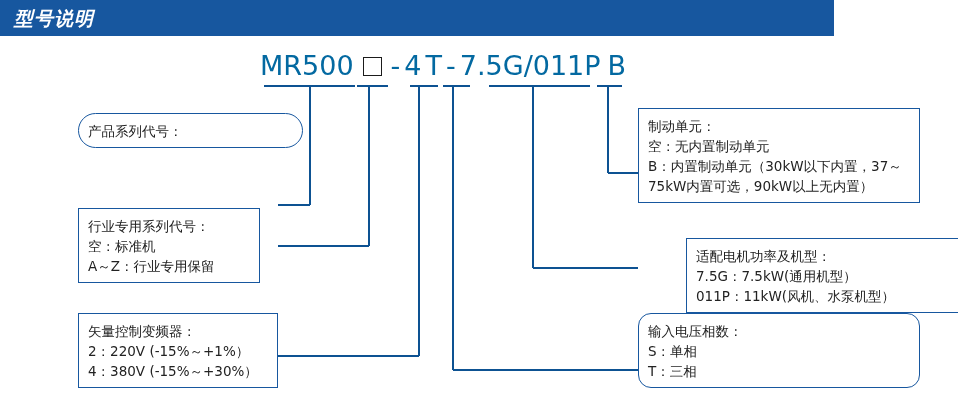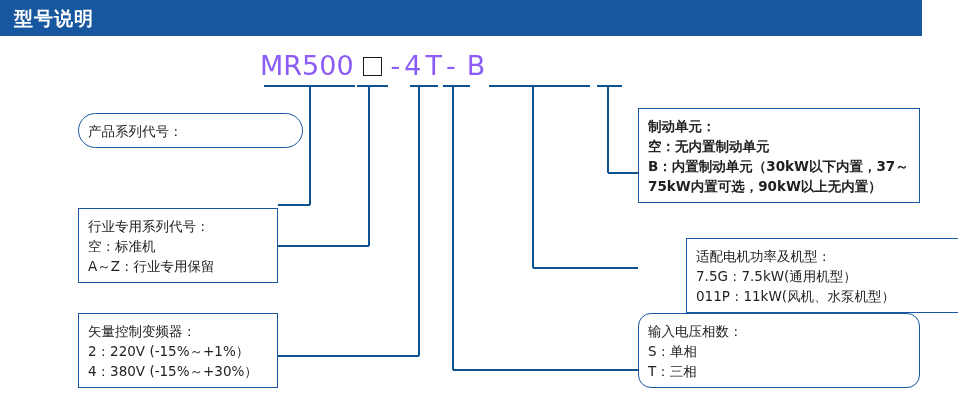--- a/index.html
+++ b/index.html
@@ -13,42 +13,43 @@
     width: 958px;
     height: 407px;
     background: #ffffff;
     overflow: hidden;
   }
 
   
   .banner {
     position: absolute;
     left: 0; top: 0;
-    width: 922px; height: 36px;
+    width: 834px; height: 36px;
     background: #17579f;
+    font-style: italic;
   }
   .banner-title {
     position: absolute;
     left: 14px; top: 7px;
     color: #ffffff;
     font-size: 19px;
     font-weight: bold;
     letter-spacing: 1px;
     line-height: 22px;
     white-space: nowrap;
   }
 
   
   .model-row {
     position: absolute;
     left: 260px; top: 50px;
     height: 32px;
     display: flex;
     align-items: center;
-    color: #8b5cf6;
+    color: #0369a1;
     font-size: 27px;
     line-height: 30px;
     white-space: nowrap;
   }
   .model-seg { display: inline-block; }
   .sp { display: inline-block; width: 7px; }
   .sp-sm { display: inline-block; width: 4px; }
   .empty-box {
     display: inline-block;
     width: 19px; height: 19px;
@@ -69,26 +70,26 @@
   .callout {
     position: absolute;
     border: 1.3px solid #17579f;
     background: #ffffff;
     color: #222222;
     font-size: 13.5px;
     line-height: 20px;
     padding: 7px 9px 6px 9px;
     white-space: nowrap;
   }
-  .callout.wrapbox { white-space: normal; font-weight: bold; }
+  .callout.wrapbox { white-space: normal; }
   .callout .ln { display: block; }
 
   
   #box-series   { left: 78px;  top: 113px; width: 225px; border-radius: 26px; }
-  #box-industry { left: 78px;  top: 208px; width: 200px; }
+  #box-industry { left: 78px;  top: 208px; width: 182px; }
   #box-voltage  { left: 78px;  top: 313px; width: 200px; }
 
   
   #box-brake    { left: 638px; top: 108px; width: 282px; }
   #box-power    { left: 638px; top: 238px; width: 282px; margin-left: 48px; }
   #box-phase    { left: 638px; top: 313px; width: 282px; border-radius: 13px; }
 </style>
 </head>
 <body>
 
@@ -104,20 +105,21 @@
     <span class="empty-box"></span>
     <span class="sp"></span>
     <span class="model-seg">-</span>
     <span class="sp-sm"></span>
     <span class="model-seg">4</span>
     <span class="sp-sm"></span>
     <span class="model-seg">T</span>
     <span class="sp-sm"></span>
     <span class="model-seg">-</span>
     <span class="sp-sm"></span>
+    <span class="model-seg">7.5G/011P</span>
     <span class="sp"></span>
     <span class="model-seg">B</span>
   </div>
 
   <svg class="wires" width="958" height="407" viewBox="0 0 958 407">
     <g stroke="#0d5292" stroke-width="1.6" fill="none" shape-rendering="crispEdges">
 
       <line x1="264" y1="86" x2="355" y2="86"></line>
       <line x1="310" y1="86" x2="310" y2="205"></line>
       <line x1="310" y1="205" x2="278" y2="205"></line>

